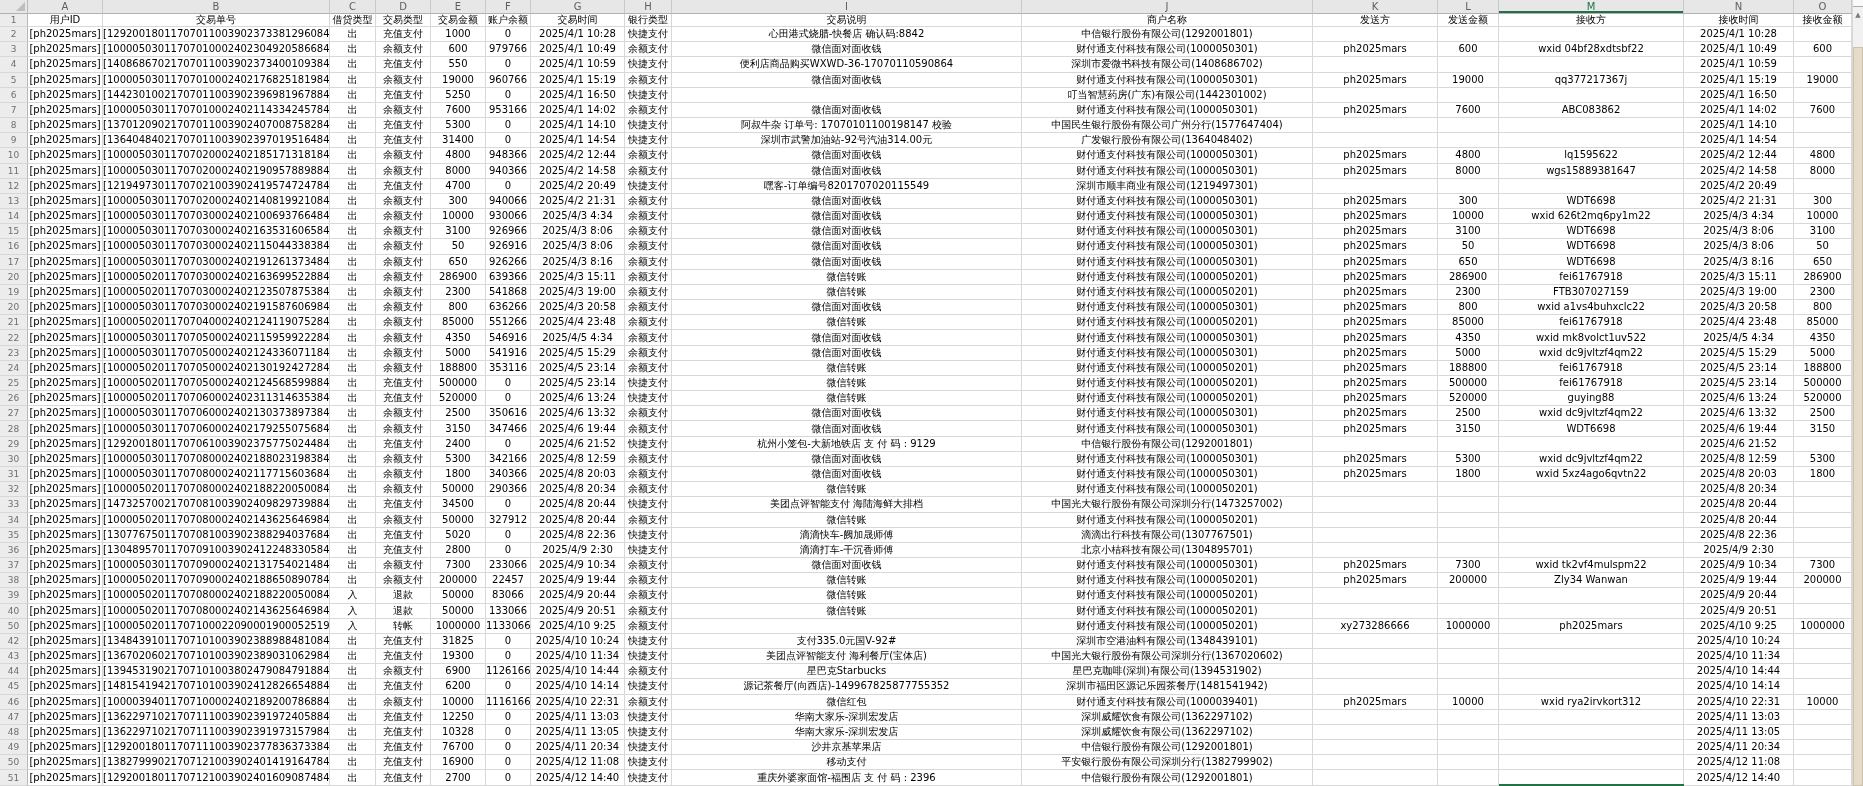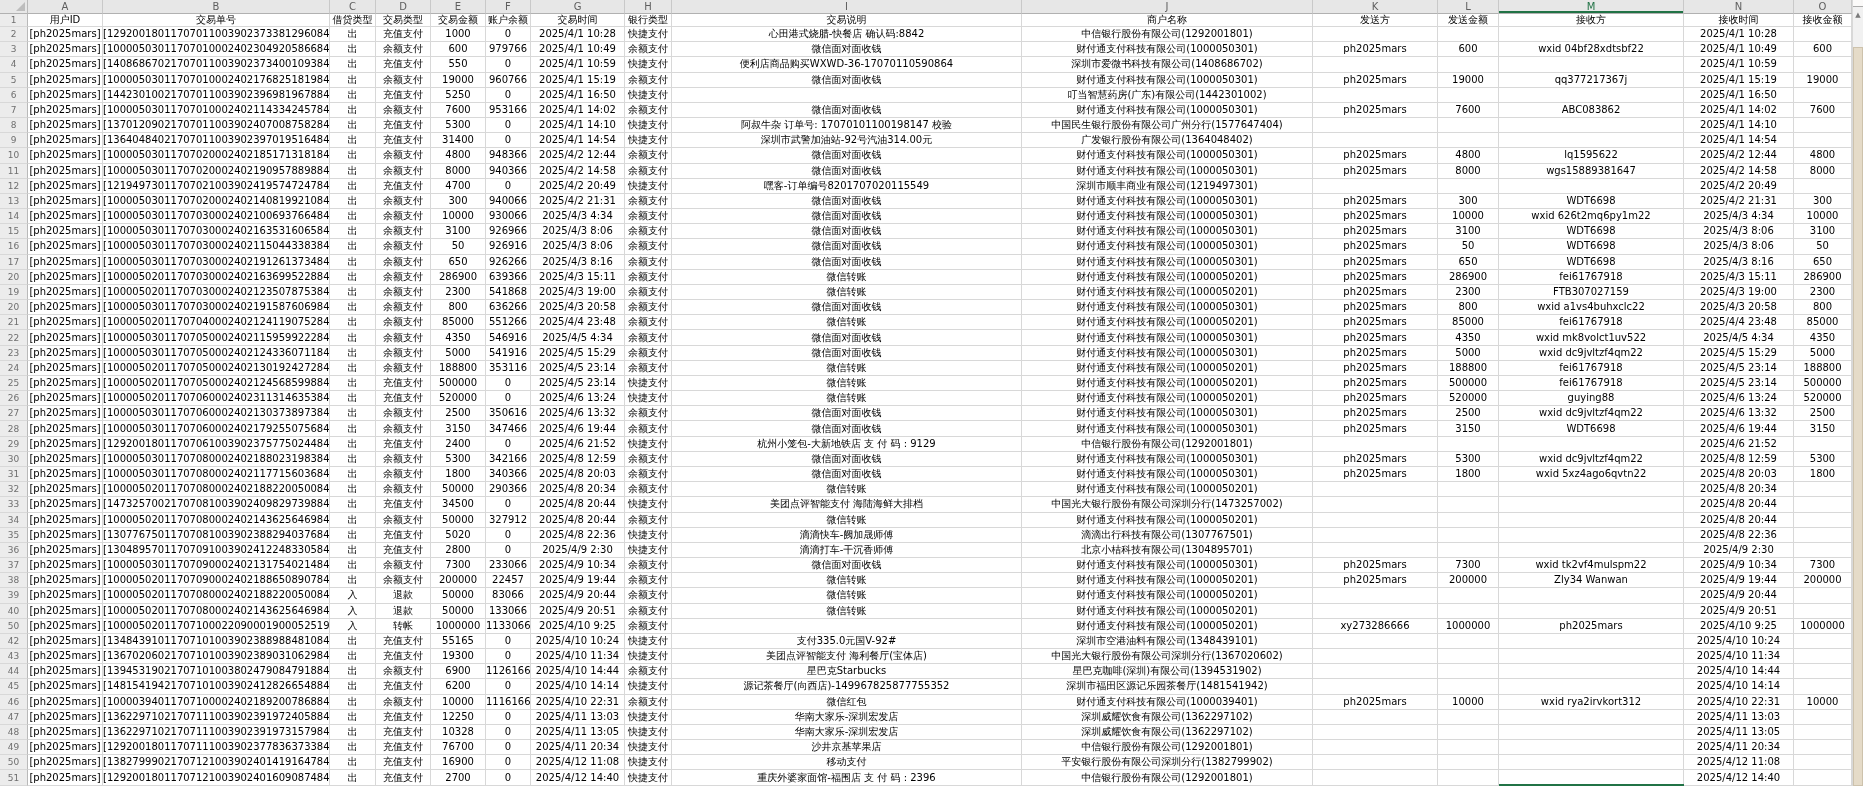--- a/index.html
+++ b/index.html
@@ -2060,21 +2060,21 @@
           <td class="cell">
             <div class="c">[134843910117071010039023889884810847]</div>
           </td>
           <td class="cell">
             <div class="c">出</div>
           </td>
           <td class="cell">
             <div class="c">充值支付</div>
           </td>
           <td class="cell">
-            <div class="c">55165</div>
+            <div class="c">31825</div>
           </td>
           <td class="cell">
             <div class="c">0</div>
           </td>
           <td class="cell">
             <div class="c">2025/4/10 10:24</div>
           </td>
           <td class="cell">
             <div class="c">快捷支付</div>
           </td>

